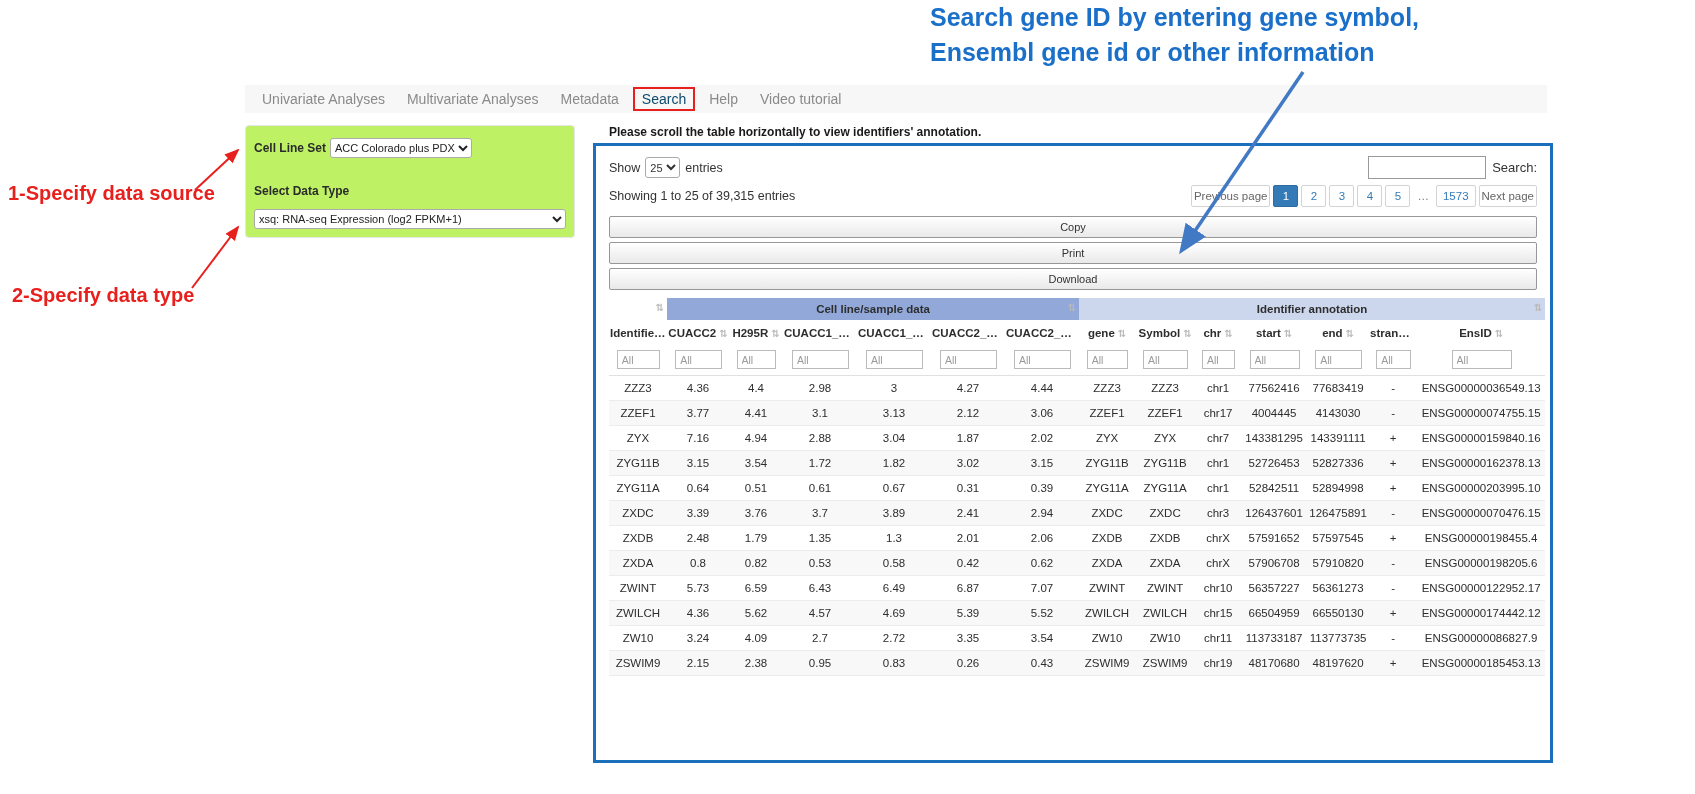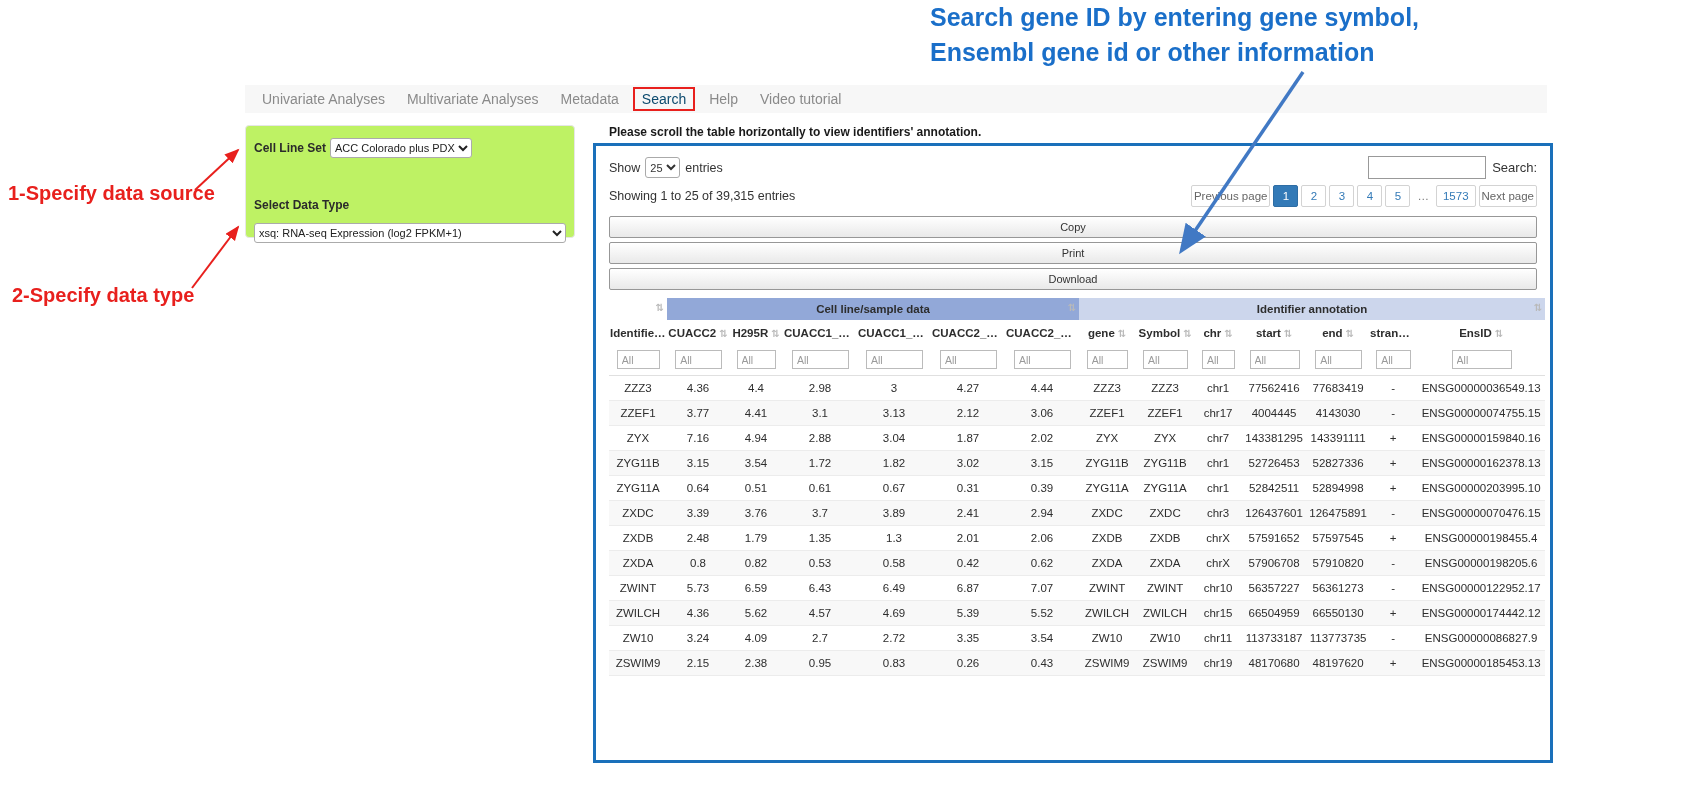--- a/index.html
+++ b/index.html
@@ -16,21 +16,21 @@
   
   .navbar{position:absolute;left:245px;top:85px;width:1296px;height:28px;background:#f7f7f7;display:flex;align-items:center;padding-left:6px;}
   .nav-item{color:#8a8a8a;font-size:14px;padding:4px 11px;cursor:pointer;white-space:nowrap;}
   .nav-item.active{color:#0c4a6e;border:2px solid #e8201d;padding:2px 7px;margin:0 3px;}
 
   
   .sidebar{position:absolute;left:245px;top:125px;width:330px;height:113px;background:#bef264;border:1px solid #e6e6e6;border-radius:4px;padding:12px 8px 26px 8px;box-sizing:border-box;}
   .inline-row{display:flex;align-items:center;gap:4px;}
   .fld-label{font-weight:bold;font-size:12px;color:#2b2b2b;}
   .sidebar select{font-size:11px;color:#222;height:20px;border:1px solid #ababab;border-radius:3px;background:#fff;}
-  .dt-label{margin-top:40px;}
+  .dt-label{margin-top:26px;}
   .wide-select{width:100%;margin-top:11px;}
 
   .scroll-hint{position:absolute;left:600px;top:125px;font-size:12px;font-weight:bold;color:#1a1a1a;padding-left:9px;}
 
   
   .bluebox{position:absolute;left:585px;top:143px;width:960px;height:620px;border:3px solid #1a70ba;background:#fff;padding:8px 13px;box-sizing:border-box;margin-left:8px;}
   .topbar{display:flex;justify-content:space-between;align-items:center;margin-top:2px;}
   .show-entries{display:flex;align-items:center;gap:5px;font-size:12.5px;color:#333;}
   .show-entries select{height:21px;font-size:11px;border:1px solid #aaa;border-radius:3px;color:#333;background:#fff;}
   .search-wrap{display:flex;align-items:center;gap:6px;}

